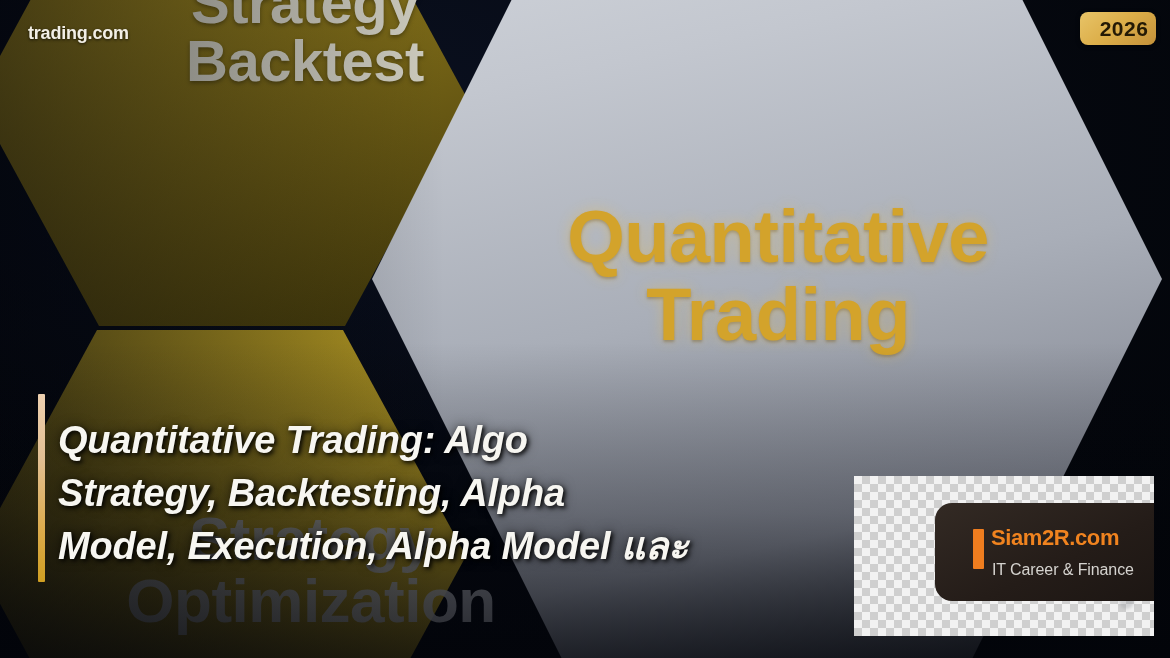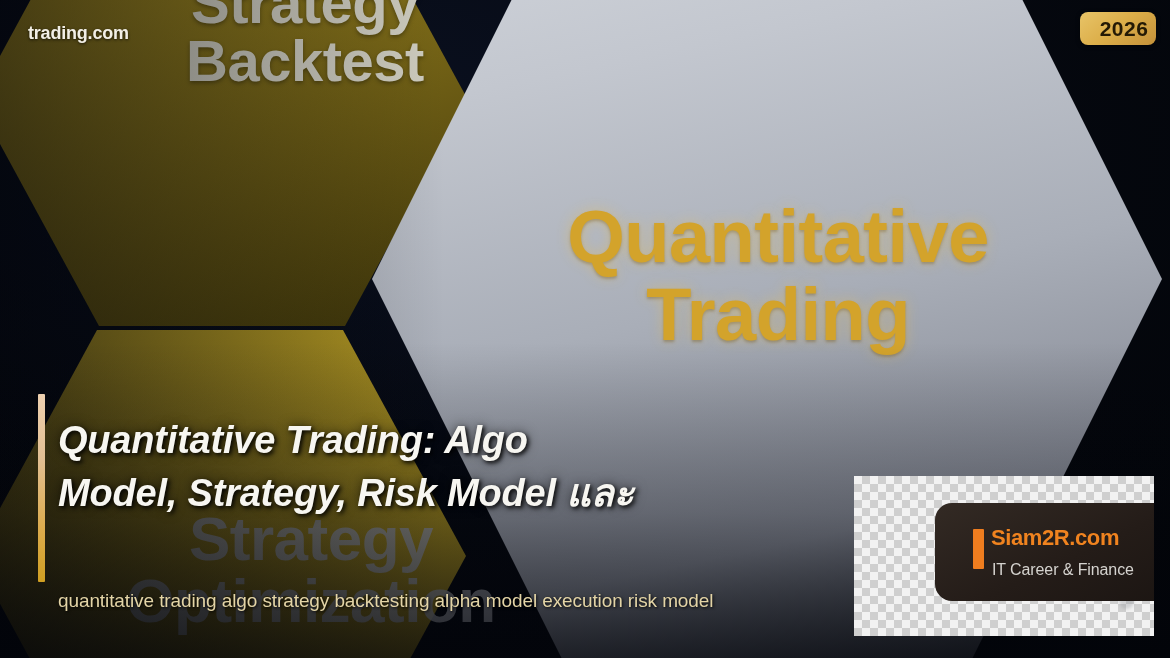--- a/index.html
+++ b/index.html
@@ -252,24 +252,24 @@
   <div id="vignette"></div>
 
   <div id="site-watermark">trading.com</div>
 
   <div id="year-badge">2026</div>
 
   <div id="accent-bar"></div>
 
   <div id="headline">
     <span class="hl-line">Quantitative Trading: Algo</span>
-    <span class="hl-line">Model, Strategy, Risk Model และ</span>
+    <span class="hl-line">Strategy, Backtesting, Alpha</span>
+    <span class="hl-line">Model, Execution, Alpha Model และ</span>
   </div>
 
-  <div id="keywords">quantitative trading algo strategy backtesting alpha model execution risk model</div>
 
   <div id="logo-card">
     <div class="disc" style="left:262px; top:52px; width:16px; height:16px;"></div>
     <div class="disc" style="left:265px; top:118px; width:15px; height:15px;"></div>
 
     <div id="logo-plate">
       <div id="logo-mark"></div>
       <div id="logo-name">Siam2R.com</div>
       <div id="logo-tagline">IT Career &amp; Finance</div>
 

